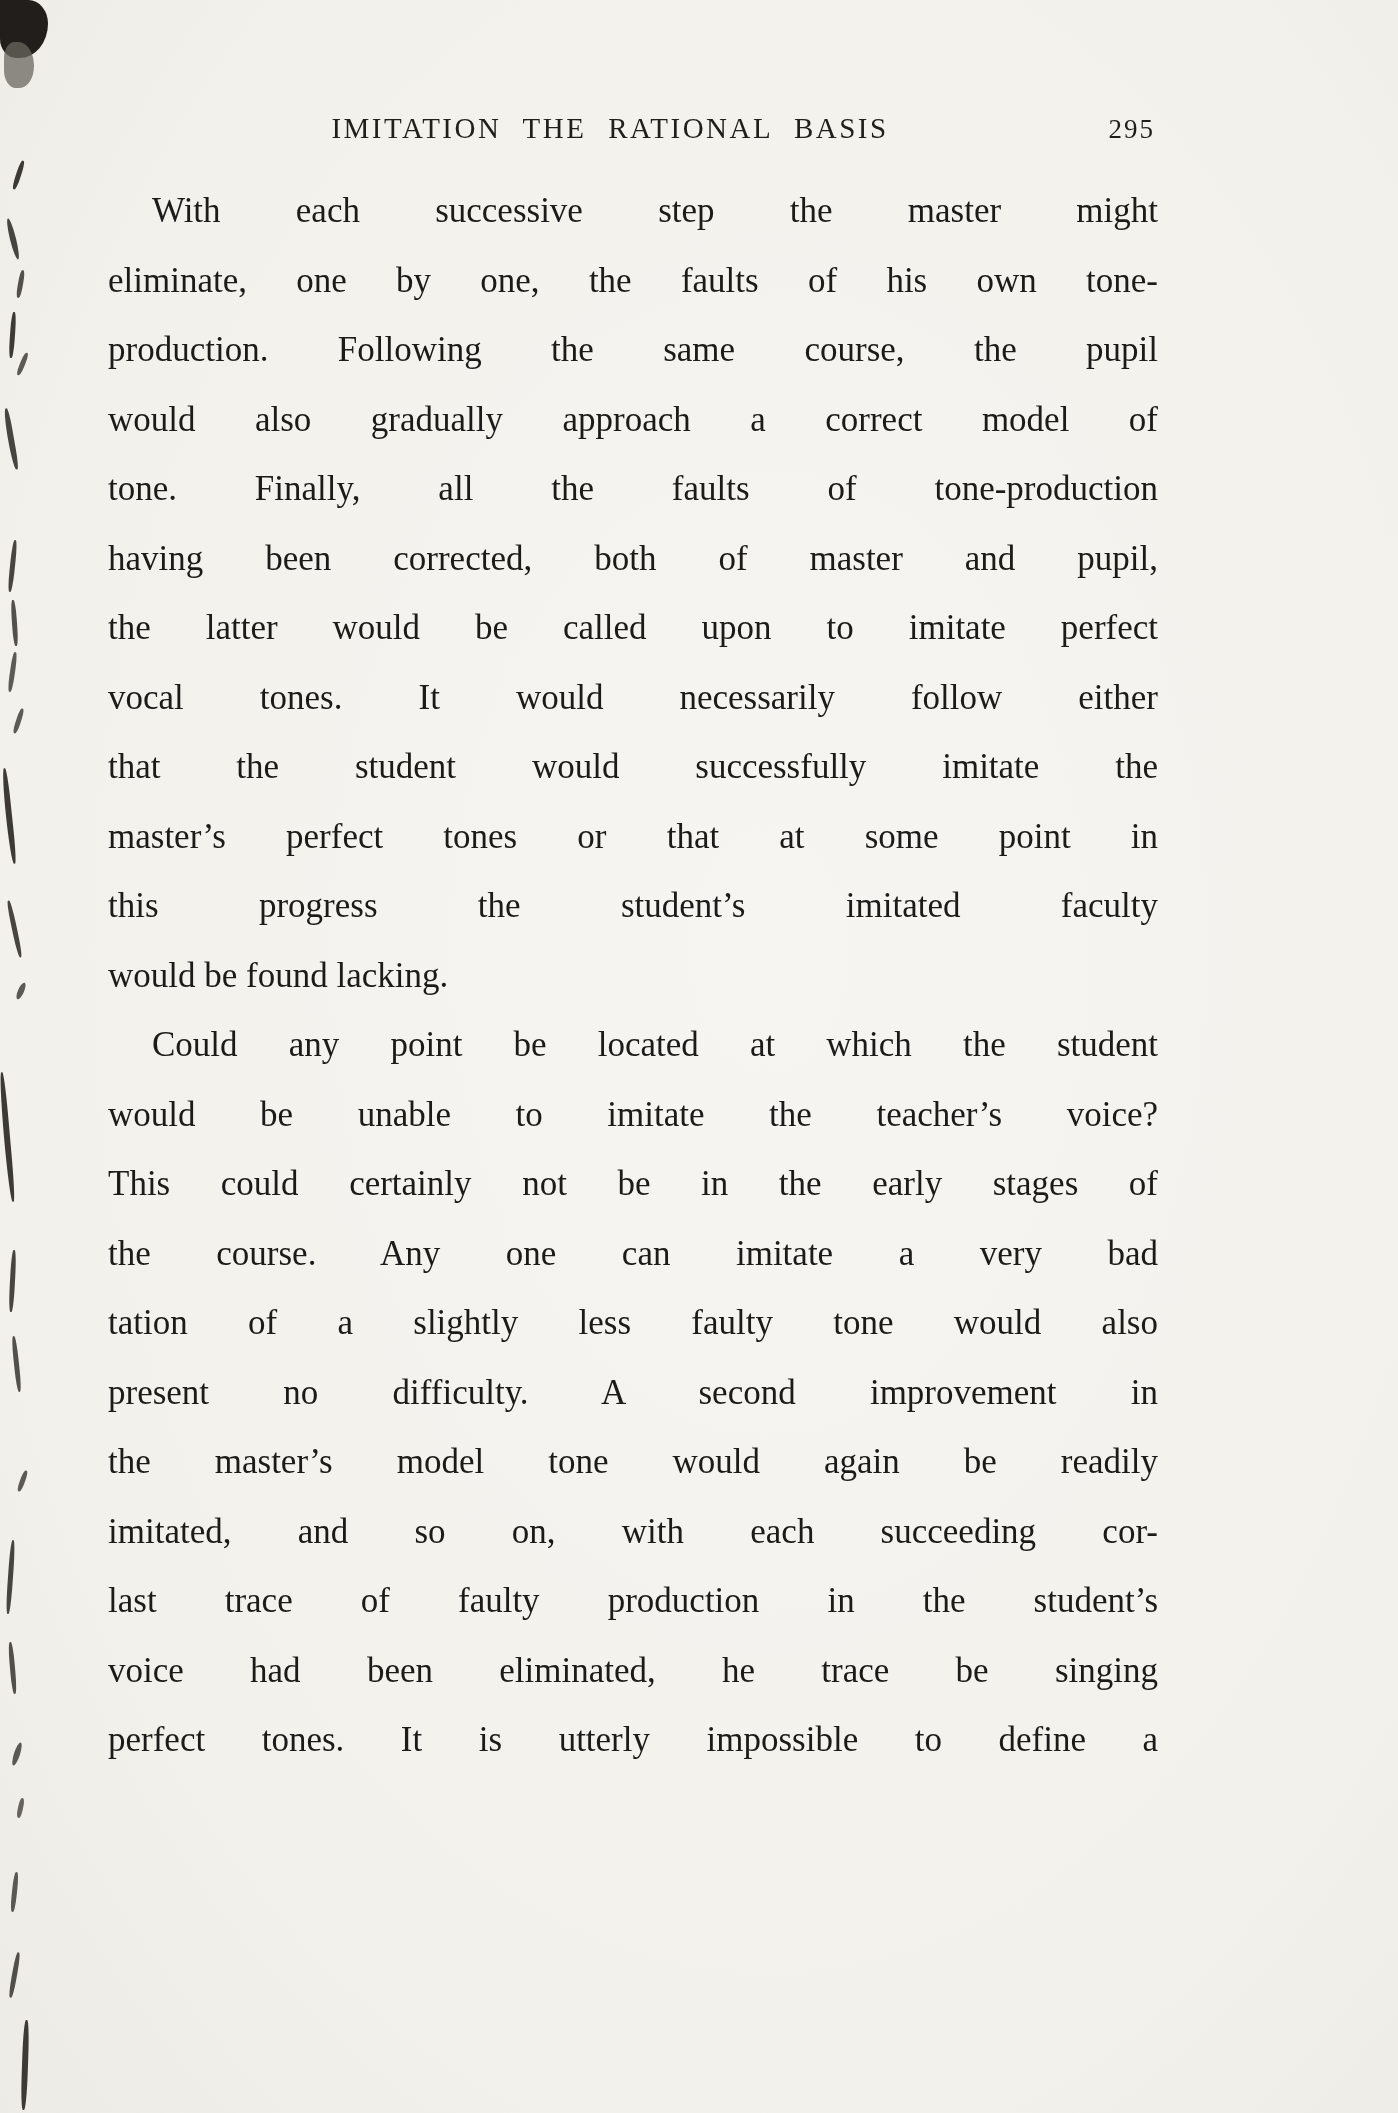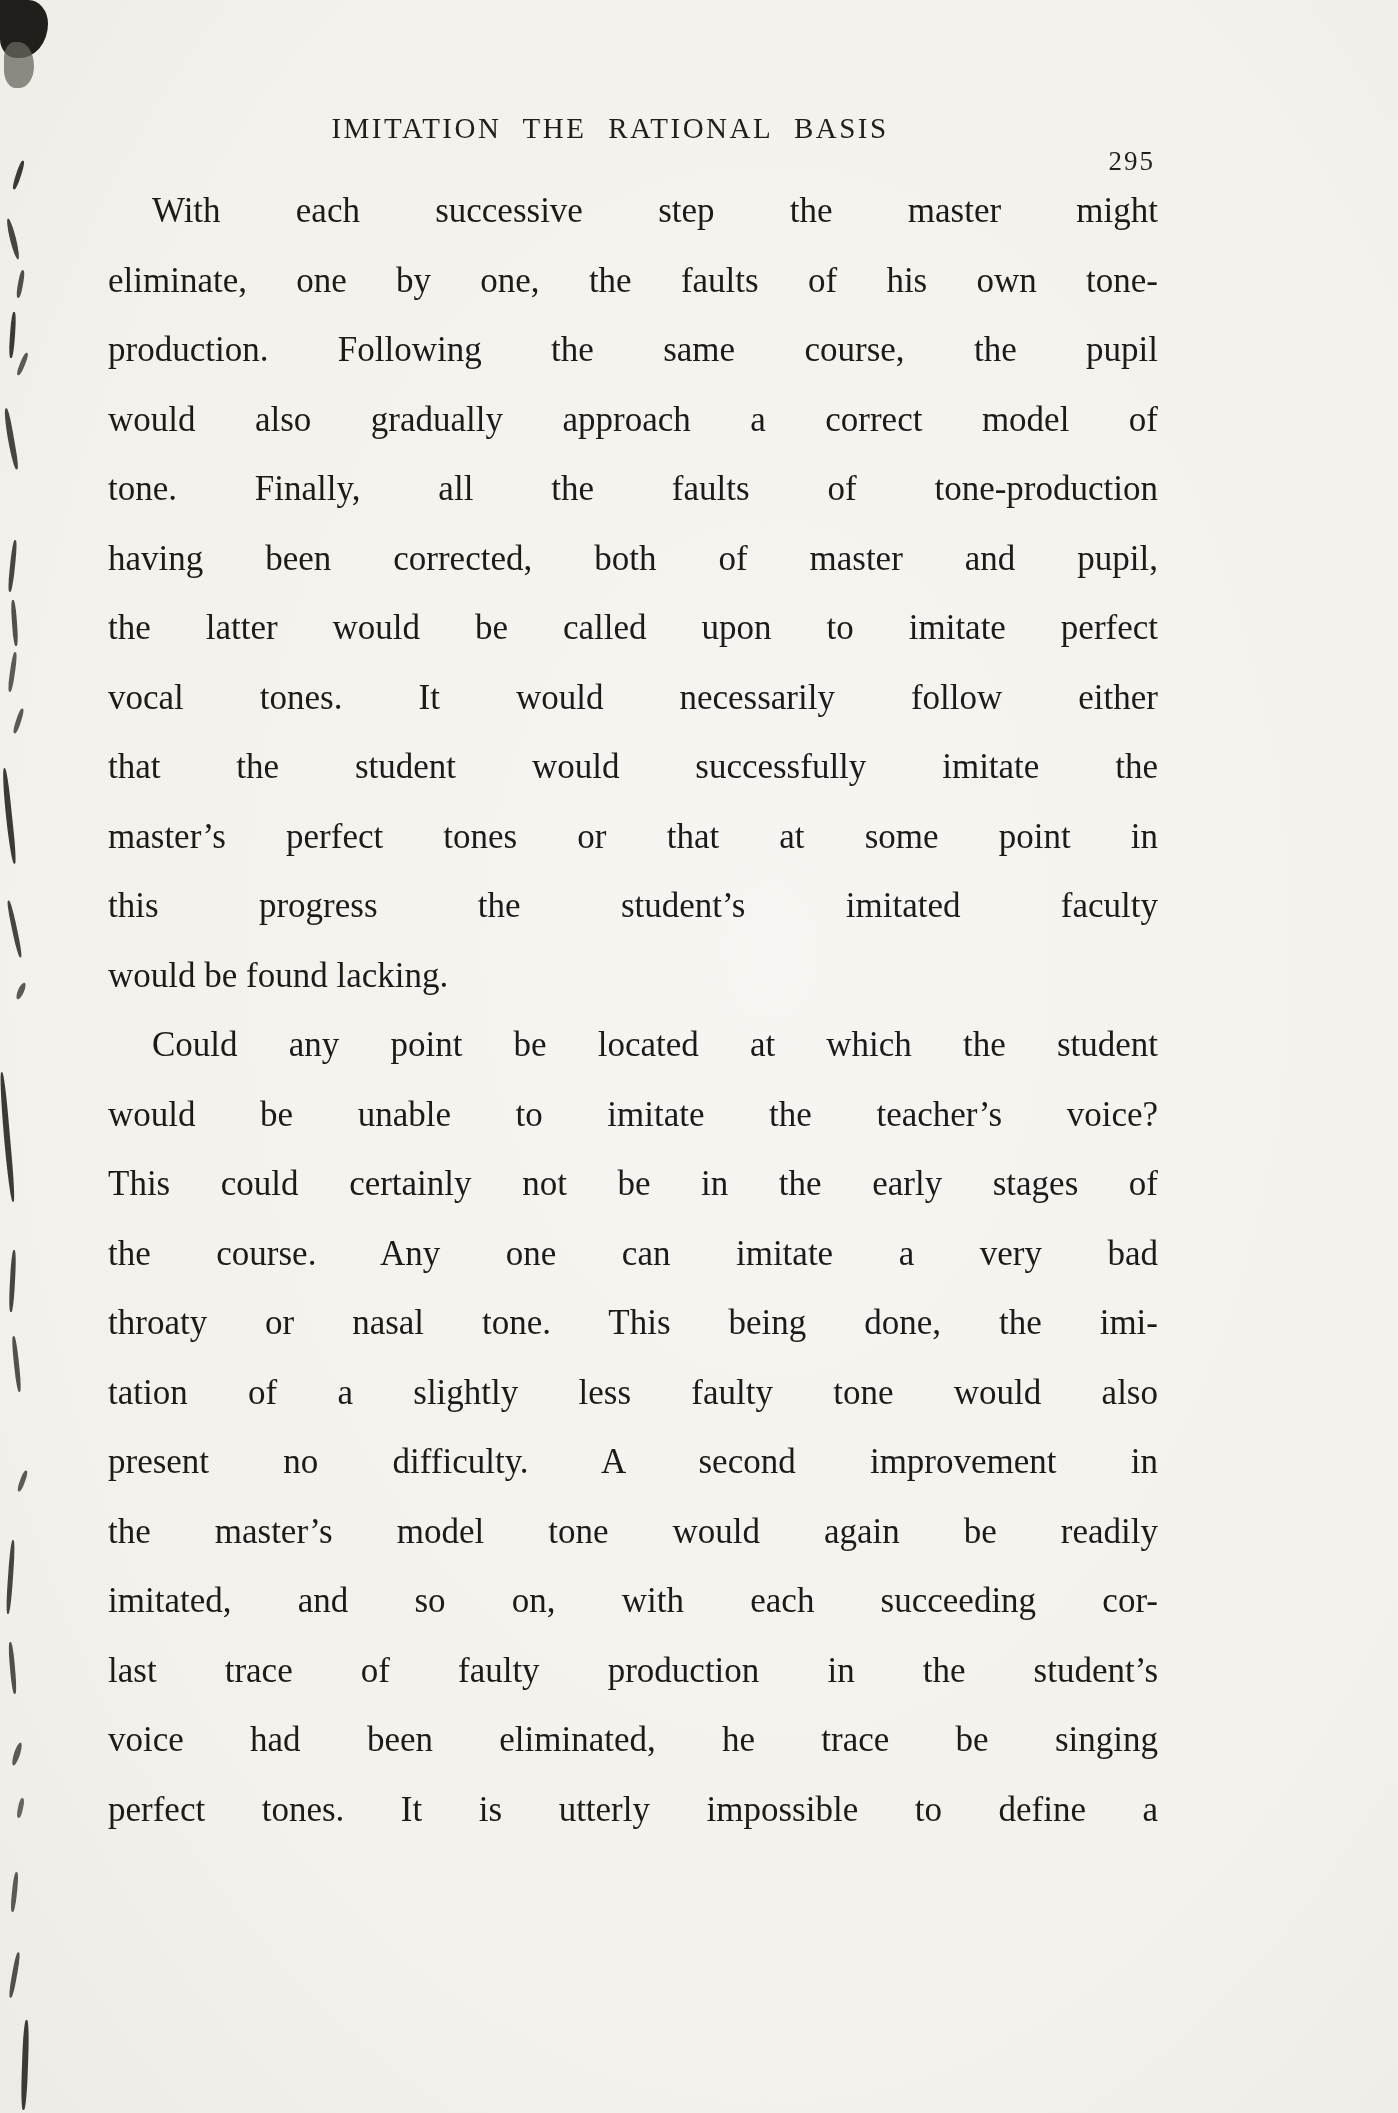--- a/index.html
+++ b/index.html
@@ -36,21 +36,20 @@
     padding-right: 60px;
     color: #201f1c;
   }
   .page-number {
     position: absolute;
     right: 10px;
     top: 2px;
     font-size: 27px;
     letter-spacing: 2px;
     color: #201f1c;
-    margin-top: 32px;
   }
   .body-text {
     position: absolute;
     top: 176px;
     left: 108px;
     width: 1050px;
     font-size: 35px;
     line-height: 69.5px;
     color: #1c1b19;
   }
@@ -128,21 +127,20 @@
         <div class="line">that the student would successfully imitate the</div>
         <div class="line">master’s perfect tones or that at some point in</div>
         <div class="line">this progress the student’s imitated faculty</div>
         <div class="line last">would be found lacking.</div>
       </div>
     <div class="para">
         <div class="line">Could any point be located at which the student</div>
         <div class="line">would be unable to imitate the teacher’s voice?</div>
         <div class="line">This could certainly not be in the early stages of</div>
         <div class="line">the course. Any one can imitate a very bad</div>
-        <div class="line">throaty or nasal tone. This being done, the imi-</div>
         <div class="line">tation of a slightly less faulty tone would also</div>
         <div class="line">present no difficulty. A second improvement in</div>
         <div class="line">the master’s model tone would again be readily</div>
         <div class="line">imitated, and so on, with each succeeding cor-</div>
         <div class="line">last trace of faulty production in the student’s</div>
         <div class="line">voice had been eliminated, he trace be singing</div>
         <div class="line">perfect tones. It is utterly impossible to define a</div>
       </div>
   </div>
 

